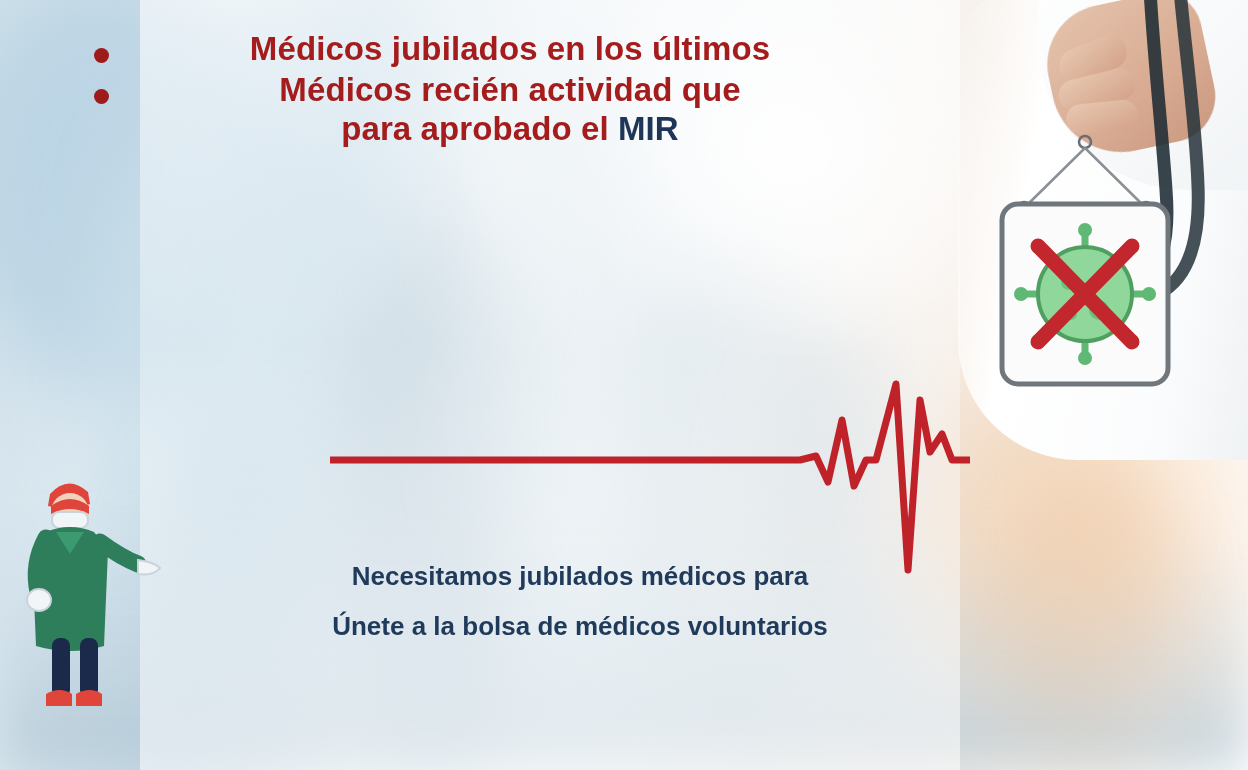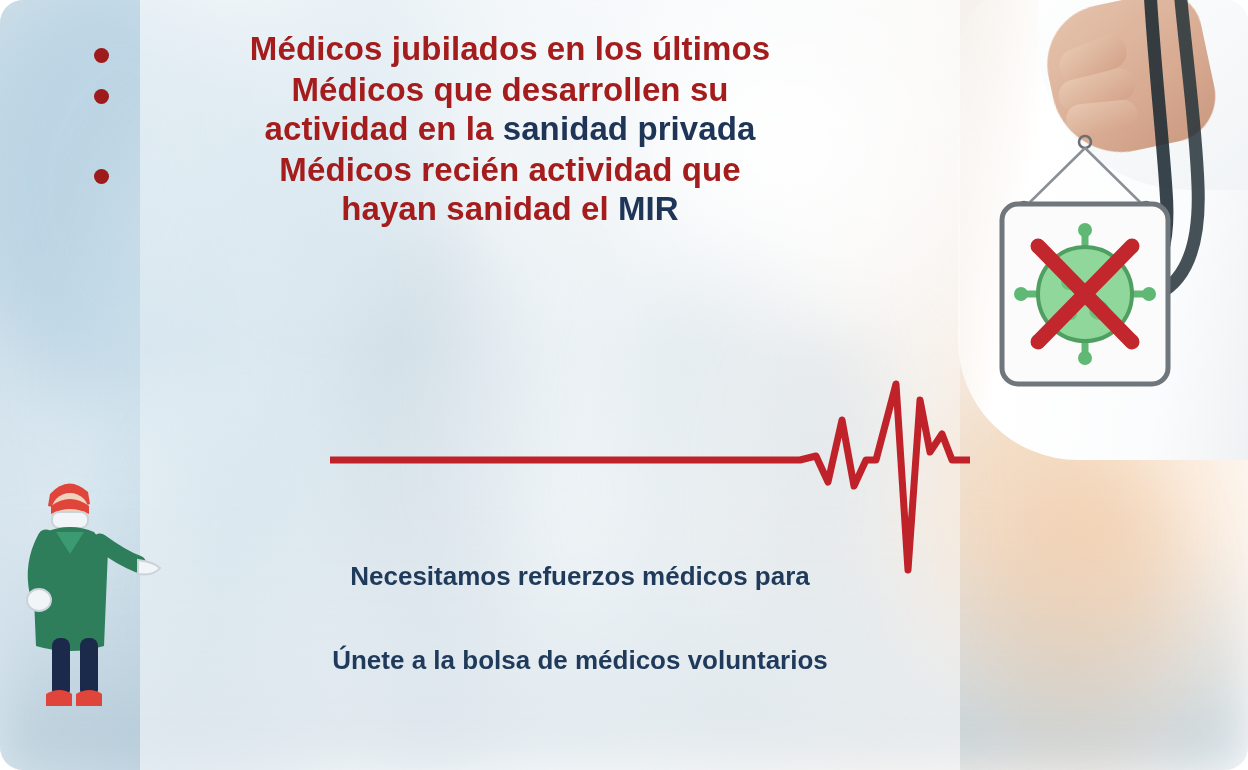--- a/index.html
+++ b/index.html
@@ -7,21 +7,20 @@
     padding: 0;
     background: #ffffff;
   }
   #poster {
     position: relative;
     width: 1248px;
     height: 770px;
     overflow: hidden;
     font-family: "Liberation Sans", sans-serif;
     background: #eef3f6;
-    border-radius: 23px;
   }
 
   
   .bg-base {
     position: absolute; inset: 0;
     background:
       linear-gradient(105deg,
         #cfe0ea 0%,
         #dbe8f0 14%,
         #c8dce8 26%,
@@ -133,21 +132,21 @@
   .navy { color: #1f3558; }
   .red  { color: #a41c1c; }
 
   .footer {
     position: absolute; left: 180px; top: 560px; width: 800px;
     text-align: center;
     color: #1f3a5a;
     font-weight: bold;
   }
   .foot-1 { font-size: 26px; line-height: 1.28; }
-  .foot-2 { font-size: 26px; margin-top: 52px; }
+  .foot-2 { font-size: 26px; margin-top: 18px; }
 </style>
 </head>
 <body>
 
 <div id="poster">
 
   <div class="bg-base"></div>
   <div class="bg-blob blob-a"></div>
   <div class="bg-blob blob-b"></div>
   <div class="bg-blob blob-c"></div>
@@ -249,35 +248,28 @@
 
   <div class="bullets">
 
     <div class="bullet-row">
       <span class="dot"></span>
       <div class="bullet-text">
         <span class="red">Médicos jubilados</span><span class="red"> en los últimos</span><br>
       </div>
     </div>
 
-    <div class="bullet-row">
-      <span class="dot"></span>
-      <div class="bullet-text">
-        <span class="red">Médicos que desarrollen su</span><br>
-        <span class="red">actividad en la </span><span class="navy">sanidad privada</span>
-      </div>
-    </div>
 
     <div class="bullet-row">
       <span class="dot"></span>
       <div class="bullet-text">
         <span class="red">Médicos recién actividad que</span><br>
-        <span class="red">hayan sanidad el </span><span class="navy">MIR</span>
+        <span class="red">para aprobado el </span><span class="navy">MIR</span>
       </div>
     </div>
   </div>
 
   <div class="footer">
-    <div class="foot-1">Necesitamos refuerzos médicos para</div>
+    <div class="foot-1">Necesitamos jubilados médicos para</div>
     <div class="foot-2">Únete a la bolsa de médicos voluntarios</div>
   </div>
 
 </div>
 
 </body></html>

